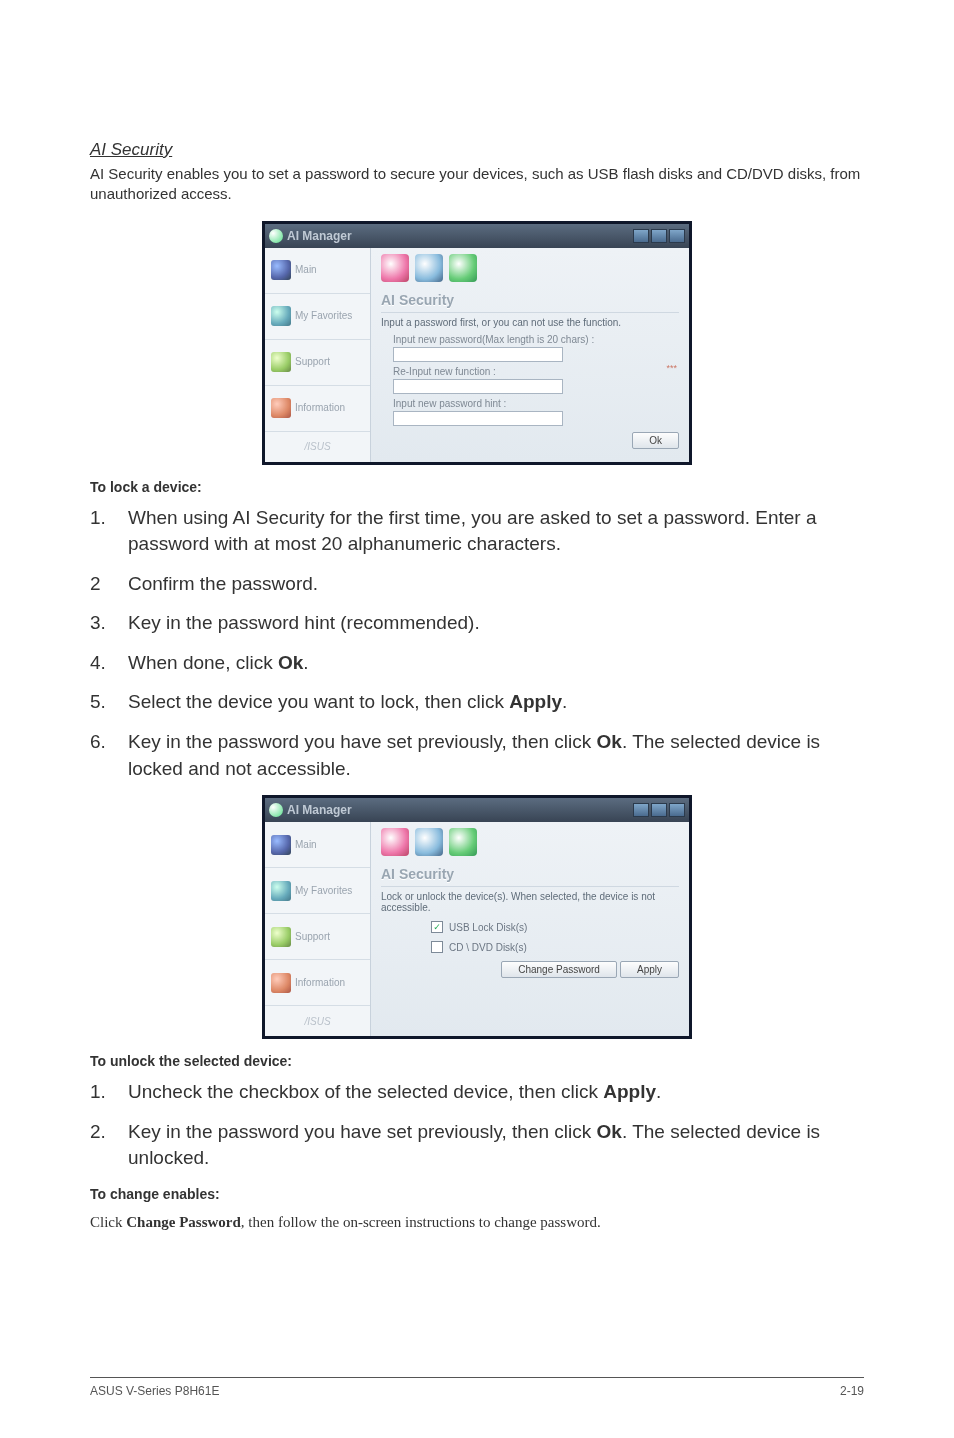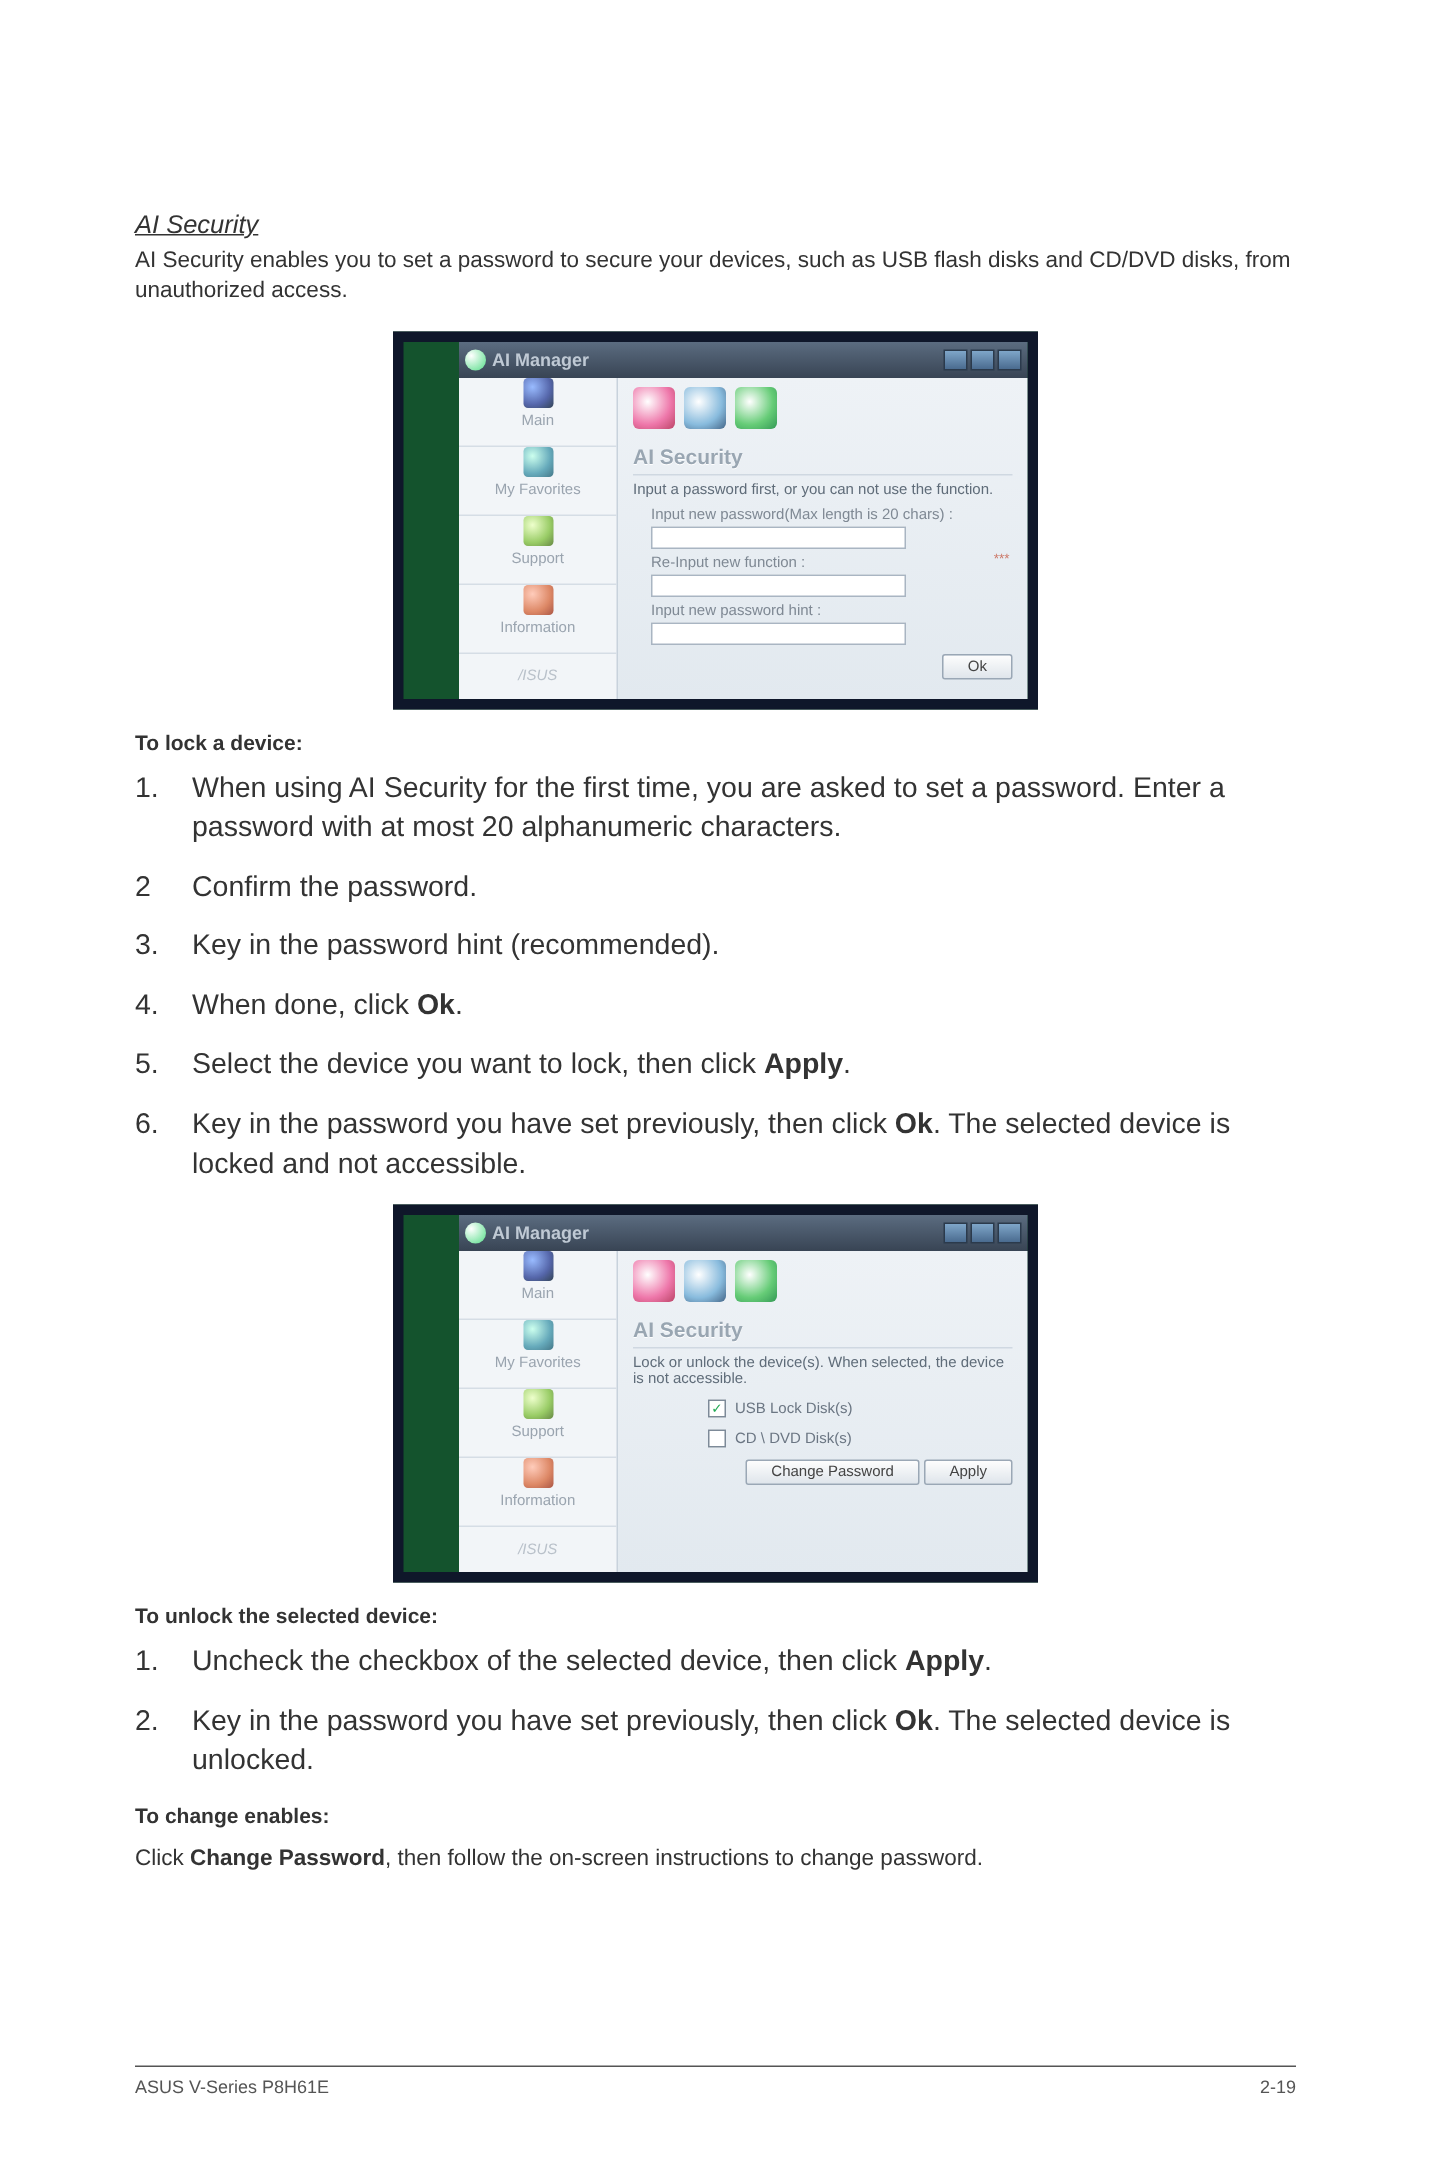--- a/index.html
+++ b/index.html
@@ -49,36 +49,36 @@
     content: counter(item) ".";
     counter-increment: item;
     position: absolute;
     left: 0;
   }
   ol.nodot li:nth-child(2):before { content: counter(item); }
   .para {
     font-size: 15px;
     line-height: 1.4;
     color: #333;
+    font-family: Liberation Serif, serif;
   }
   .screenshot-wrap {
     text-align: center;
     margin: 10px 0 14px 0;
   }
 
   
   .aim {
     display: inline-block;
     width: 430px;
-    background: #14532d;
-    border: 7px solid #0f172a;
+    background: #b91c1c;
+    border: 3px solid #0f172a;
     font-size: 11px;
     text-align: left;
     filter: blur(0.3px);
-    padding-left: 37px;
   }
   .aim-titlebar {
     background: linear-gradient(#5b6c80, #384454);
     height: 24px;
     display: flex;
     align-items: center;
     padding: 0 4px;
     justify-content: space-between;
   }
   .aim-titlebar .title {
@@ -108,21 +108,20 @@
   .aim-side .sitem {
     height: 46px;
     display: flex;
     align-items: center;
     gap: 4px;
     padding: 0 6px;
     border-bottom: 1px solid #d5dde5;
     color: #9aa4af;
     font-size: 10px;
     line-height: 1;
-    flex-direction: column;
   }
   .aim-side .sitem .sicon {
     width: 20px; height: 20px; border-radius: 3px;
     background: radial-gradient(circle at 30% 30%, #cfe, #6ab 60%, #478);
     flex-shrink: 0;
   }
   .aim-side .sitem .sicon.g { background: radial-gradient(circle at 30% 30%, #efc, #9c6 60%, #684); }
   .aim-side .sitem .sicon.r { background: radial-gradient(circle at 30% 30%, #fcb, #d86 60%, #a54); }
   .aim-side .sitem .sicon.b { background: radial-gradient(circle at 30% 30%, #9bf, #56a 60%, #345); }
   .aim-side .logo { height: 30px; display:flex; align-items:center; justify-content:center; color:#b9c1ca; font-size:10px; font-style:italic;text-align:right; }

